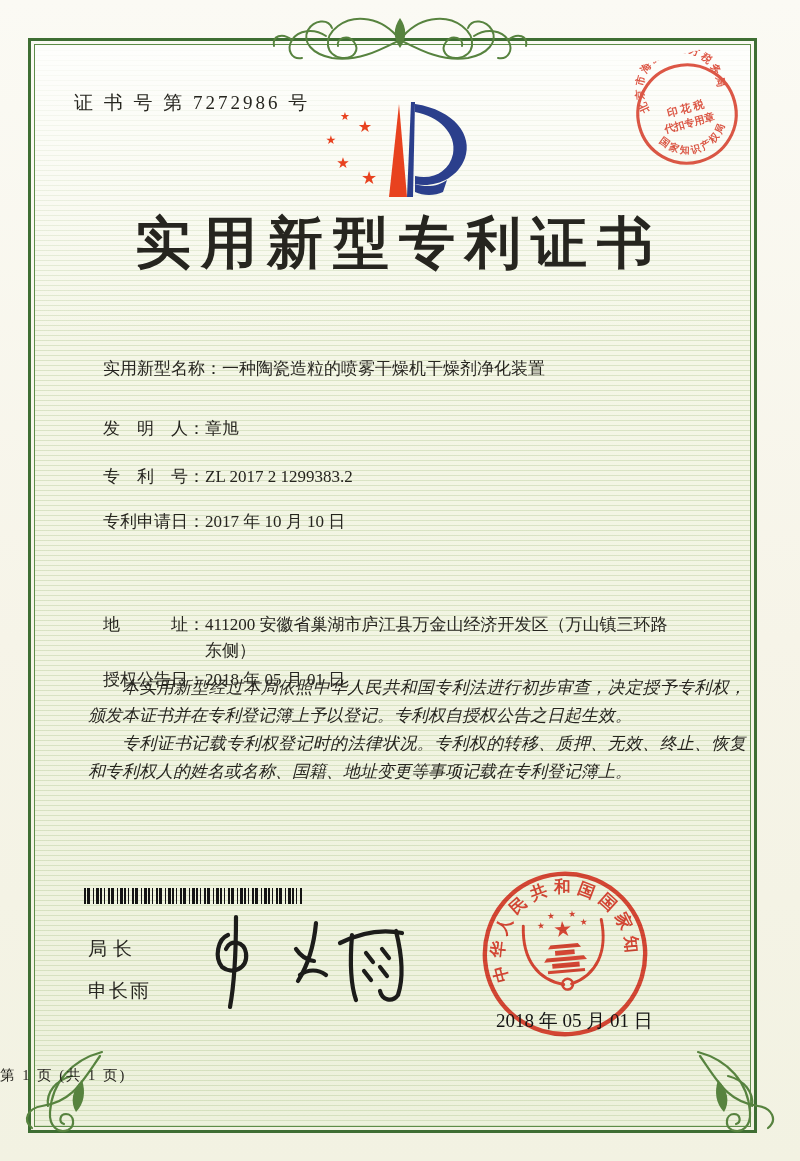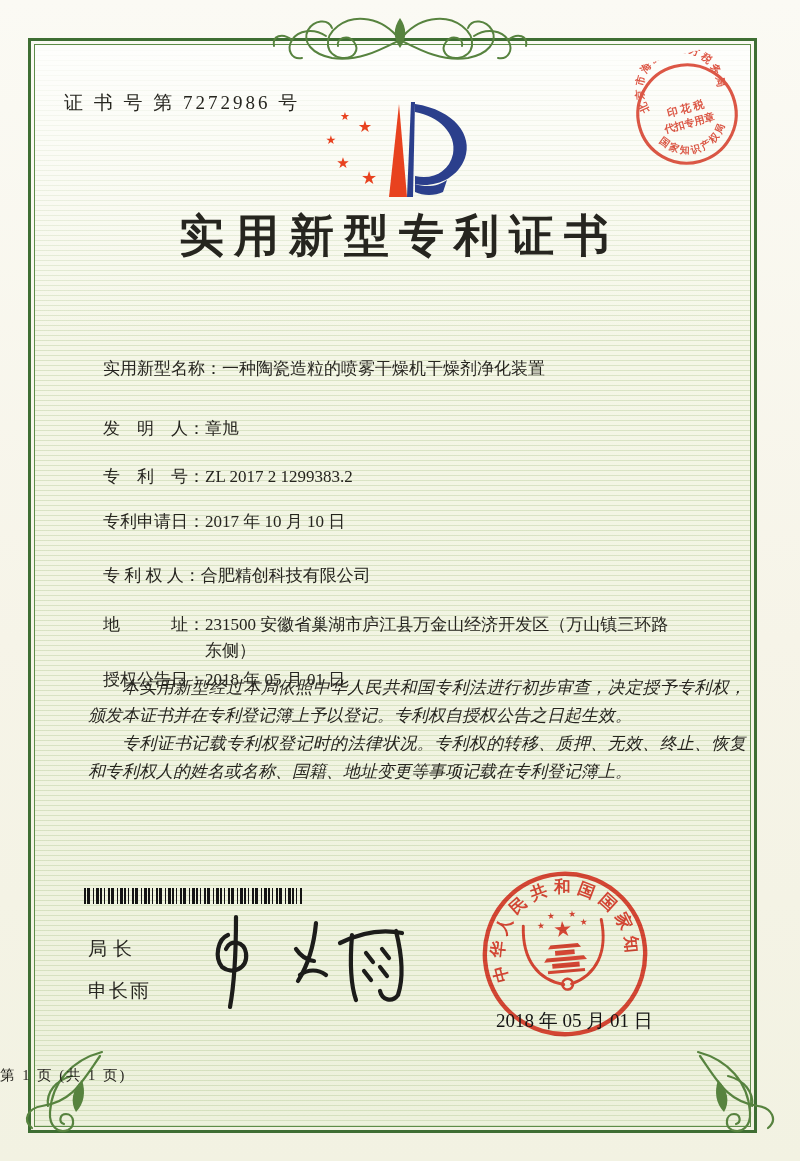--- a/index.html
+++ b/index.html
@@ -8,22 +8,22 @@
         background:linear-gradient(#fbfaf4,#f6f4e8 55%,#f2f2e2);color:var(--ink,#26251f);}
   
   .frame{position:absolute;left:28px;top:38px;width:729px;height:1095px;
          border:3px solid var(--border-green,#3e6e33);box-sizing:border-box;}
   .frame-inner{position:absolute;inset:3px;border:1px solid #5d8c49;
          background:
            linear-gradient(rgba(255,255,255,.88),rgba(255,255,255,0) 300px),
            repeating-linear-gradient(180deg,rgba(158,186,122,.30) 0 1px,rgba(0,0,0,0) 1px 5px),
            linear-gradient(#f7f8ea,#edf1dc);}
   .abs{position:absolute;}
-  .cert-no{left:64px;top:90px;font-size:19px;letter-spacing:3px;white-space:pre;}
-  .title{left:0;right:2px;top:206px;text-align:center;font-size:45px;font-weight:bold;
+  .cert-no{left:74px;top:90px;font-size:19px;letter-spacing:3px;white-space:pre;}
+  .title{left:0;right:2px;top:206px;text-align:center;font-size:56px;font-weight:bold;
          letter-spacing:10px;white-space:pre;}
   .row{left:86px;font-size:17px;white-space:pre;line-height:26px;}
   .row .lbl{white-space:pre;}
   .val-wrap{display:inline-block;width:478px;vertical-align:top;white-space:normal;line-height:26px;}
   .grant-no{position:absolute;left:369px;top:0;white-space:pre;}
   .paras{left:88px;top:674px;width:658px;}
   .paras p{margin:0;font-size:17px;line-height:28px;text-align:justify;text-indent:2em;font-style:italic;}
   .barcode{left:84px;top:888px;width:218px;height:16px;
      background:repeating-linear-gradient(90deg,
        #141414 0 2px,transparent 2px 3px,#141414 3px 6px,transparent 6px 9px,
@@ -129,25 +129,22 @@
   </div>
   <div class="abs row z3" style="top:330px;">
     <span class="lbl">实用新型名称：</span><span>一种陶瓷造粒的喷雾干燥机干燥剂净化装置</span>
   </div>
   <div class="abs row z3" style="top:438px;text-align:right;">
     <span class="lbl">专　利　号：</span><span>ZL 2017 2 1299383.2</span>
   </div>
   <div class="abs row z3" style="top:483px;">
     <span class="lbl">专利申请日：</span><span>2017 年 10 月 10 日</span>
   </div>
-  <div class="abs row z3" style="top:537px;">
-    <span class="lbl">专 利 权 人：</span><span>合肥精创科技有限公司</span>
-  </div>
   <div class="abs row z3" style="top:586px;">
-    <span class="lbl">地　　　址：</span><span class="val-wrap">231500 安徽省巢湖市庐江县万金山经济开发区（万山镇三环路东侧）</span>
+    <span class="lbl">地　　　址：</span><span class="val-wrap">411200 安徽省巢湖市庐江县万金山经济开发区（万山镇三环路东侧）</span>
   </div>
 
   <div class="abs row z3" style="top:641px;width:660px;">
     <span>授权公告日：</span><span>2018 年 05 月 01 日</span>
   </div>
 
   <div class="abs paras z3">
     <p>本实用新型经过本局依照中华人民共和国专利法进行初步审查，决定授予专利权，颁发本证书并在专利登记簿上予以登记。专利权自授权公告之日起生效。</p>
     <p>专利证书记载专利权登记时的法律状况。专利权的转移、质押、无效、终止、恢复和专利权人的姓名或名称、国籍、地址变更等事项记载在专利登记簿上。</p>
   </div>

